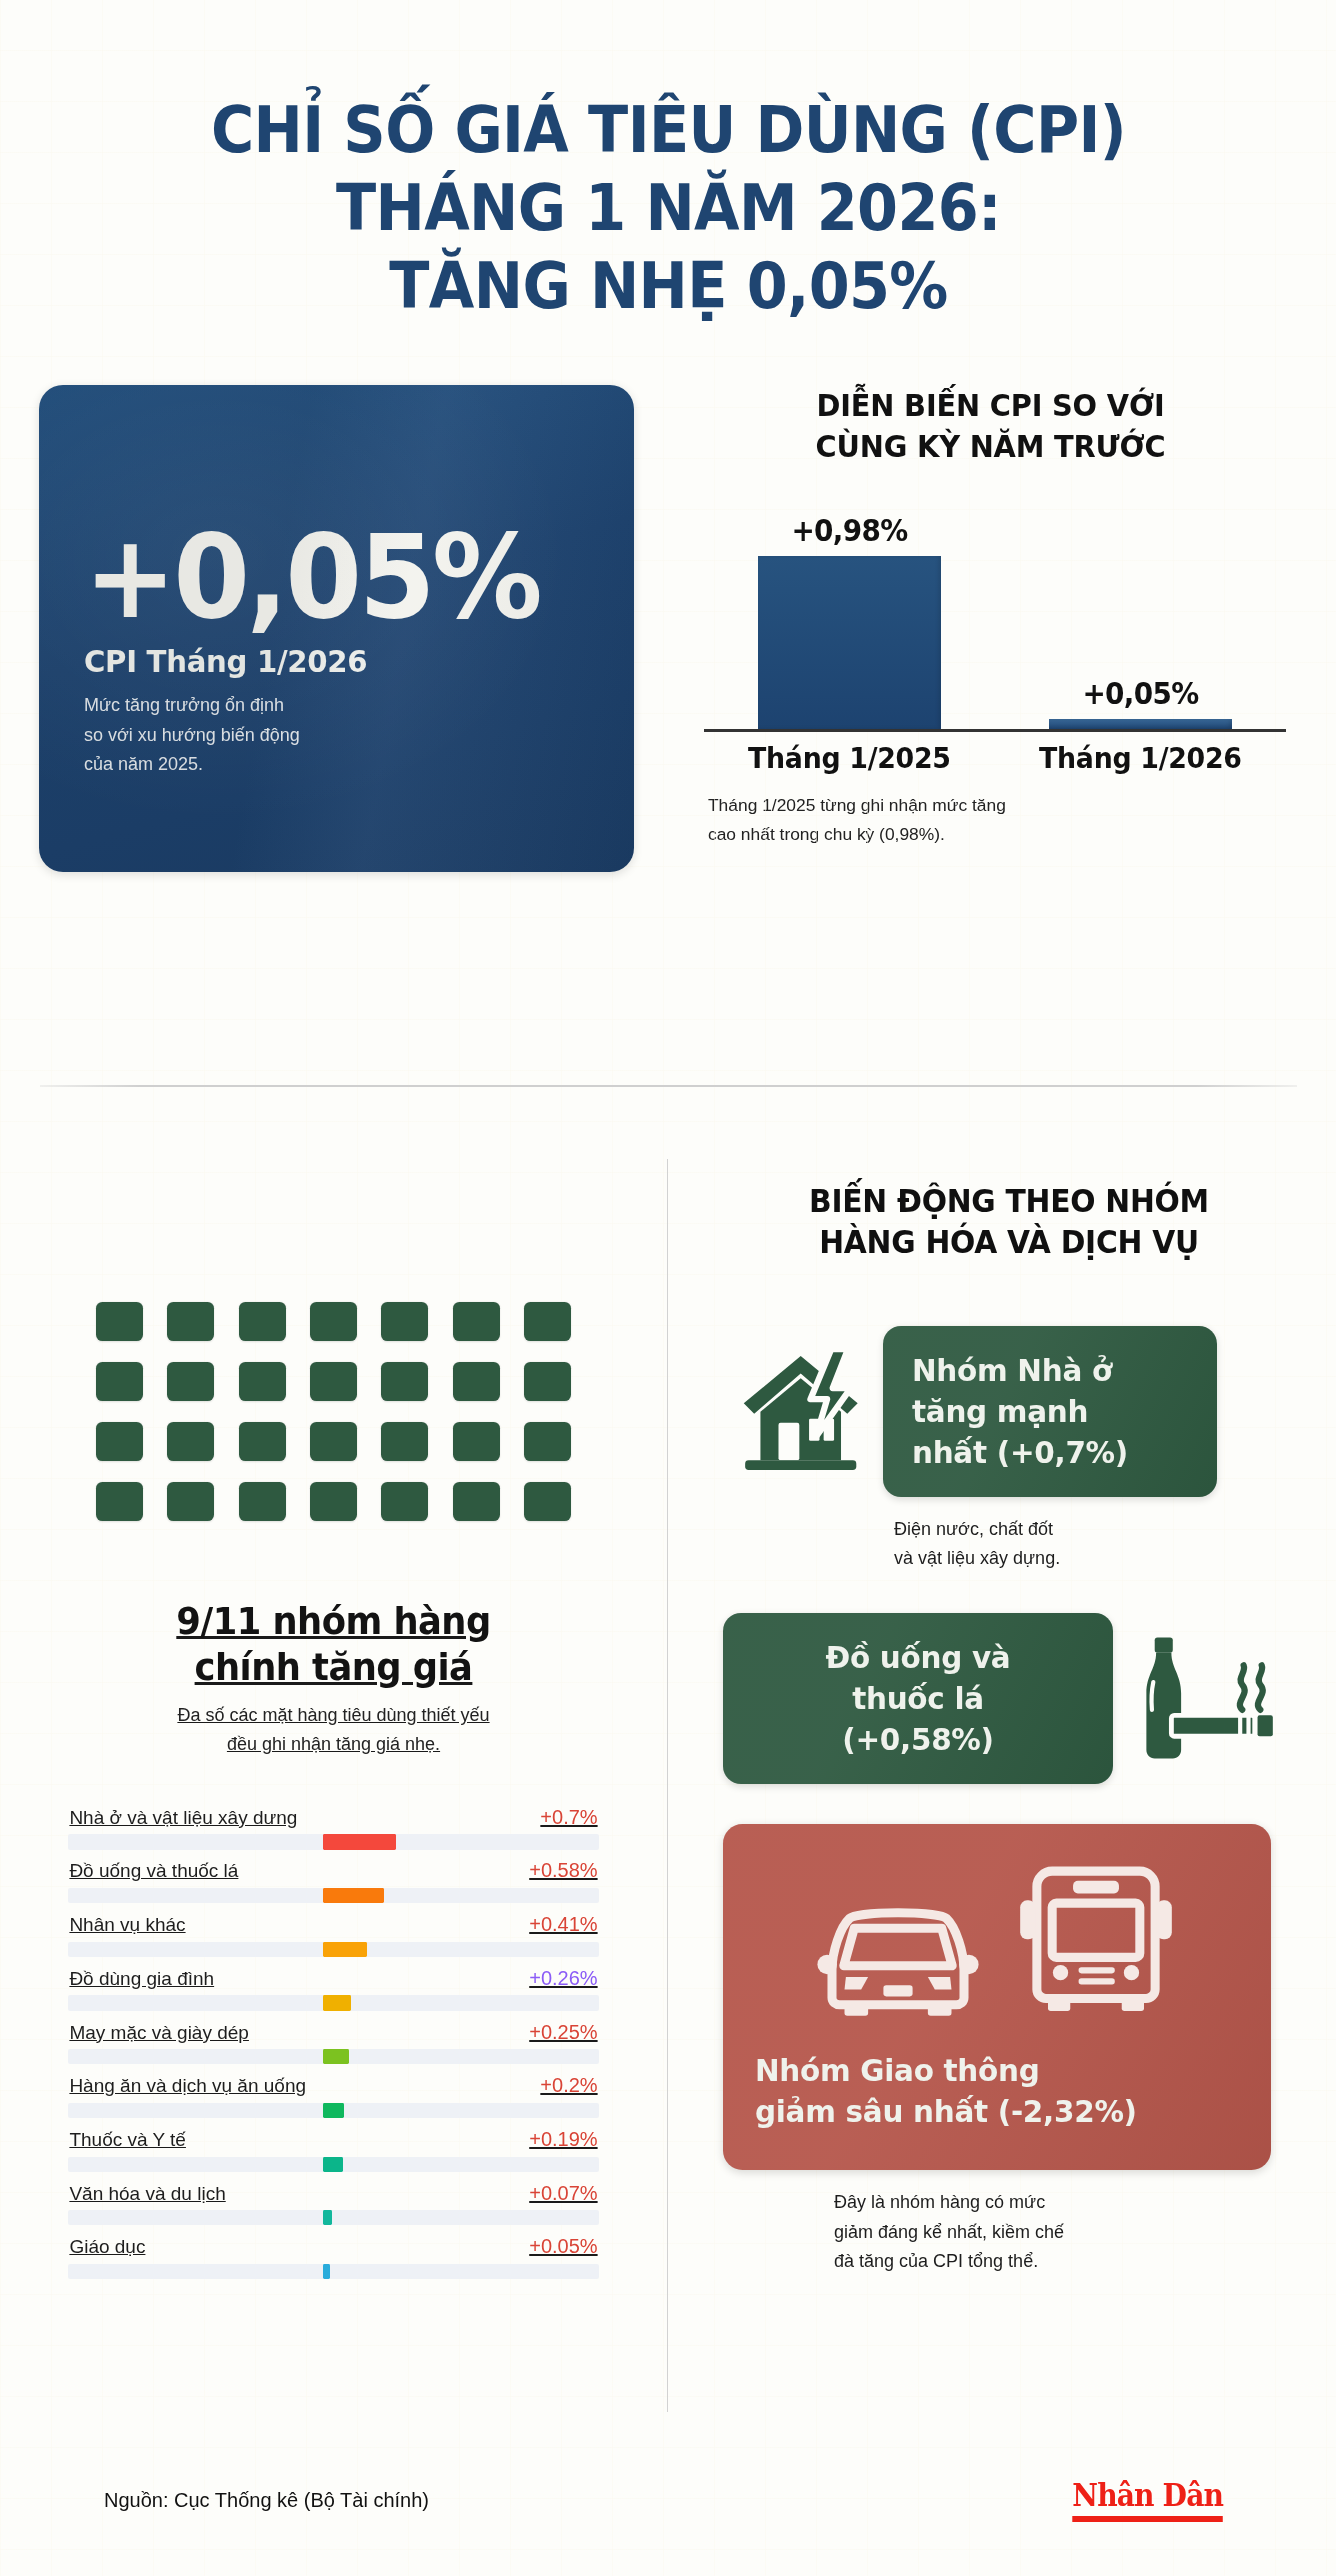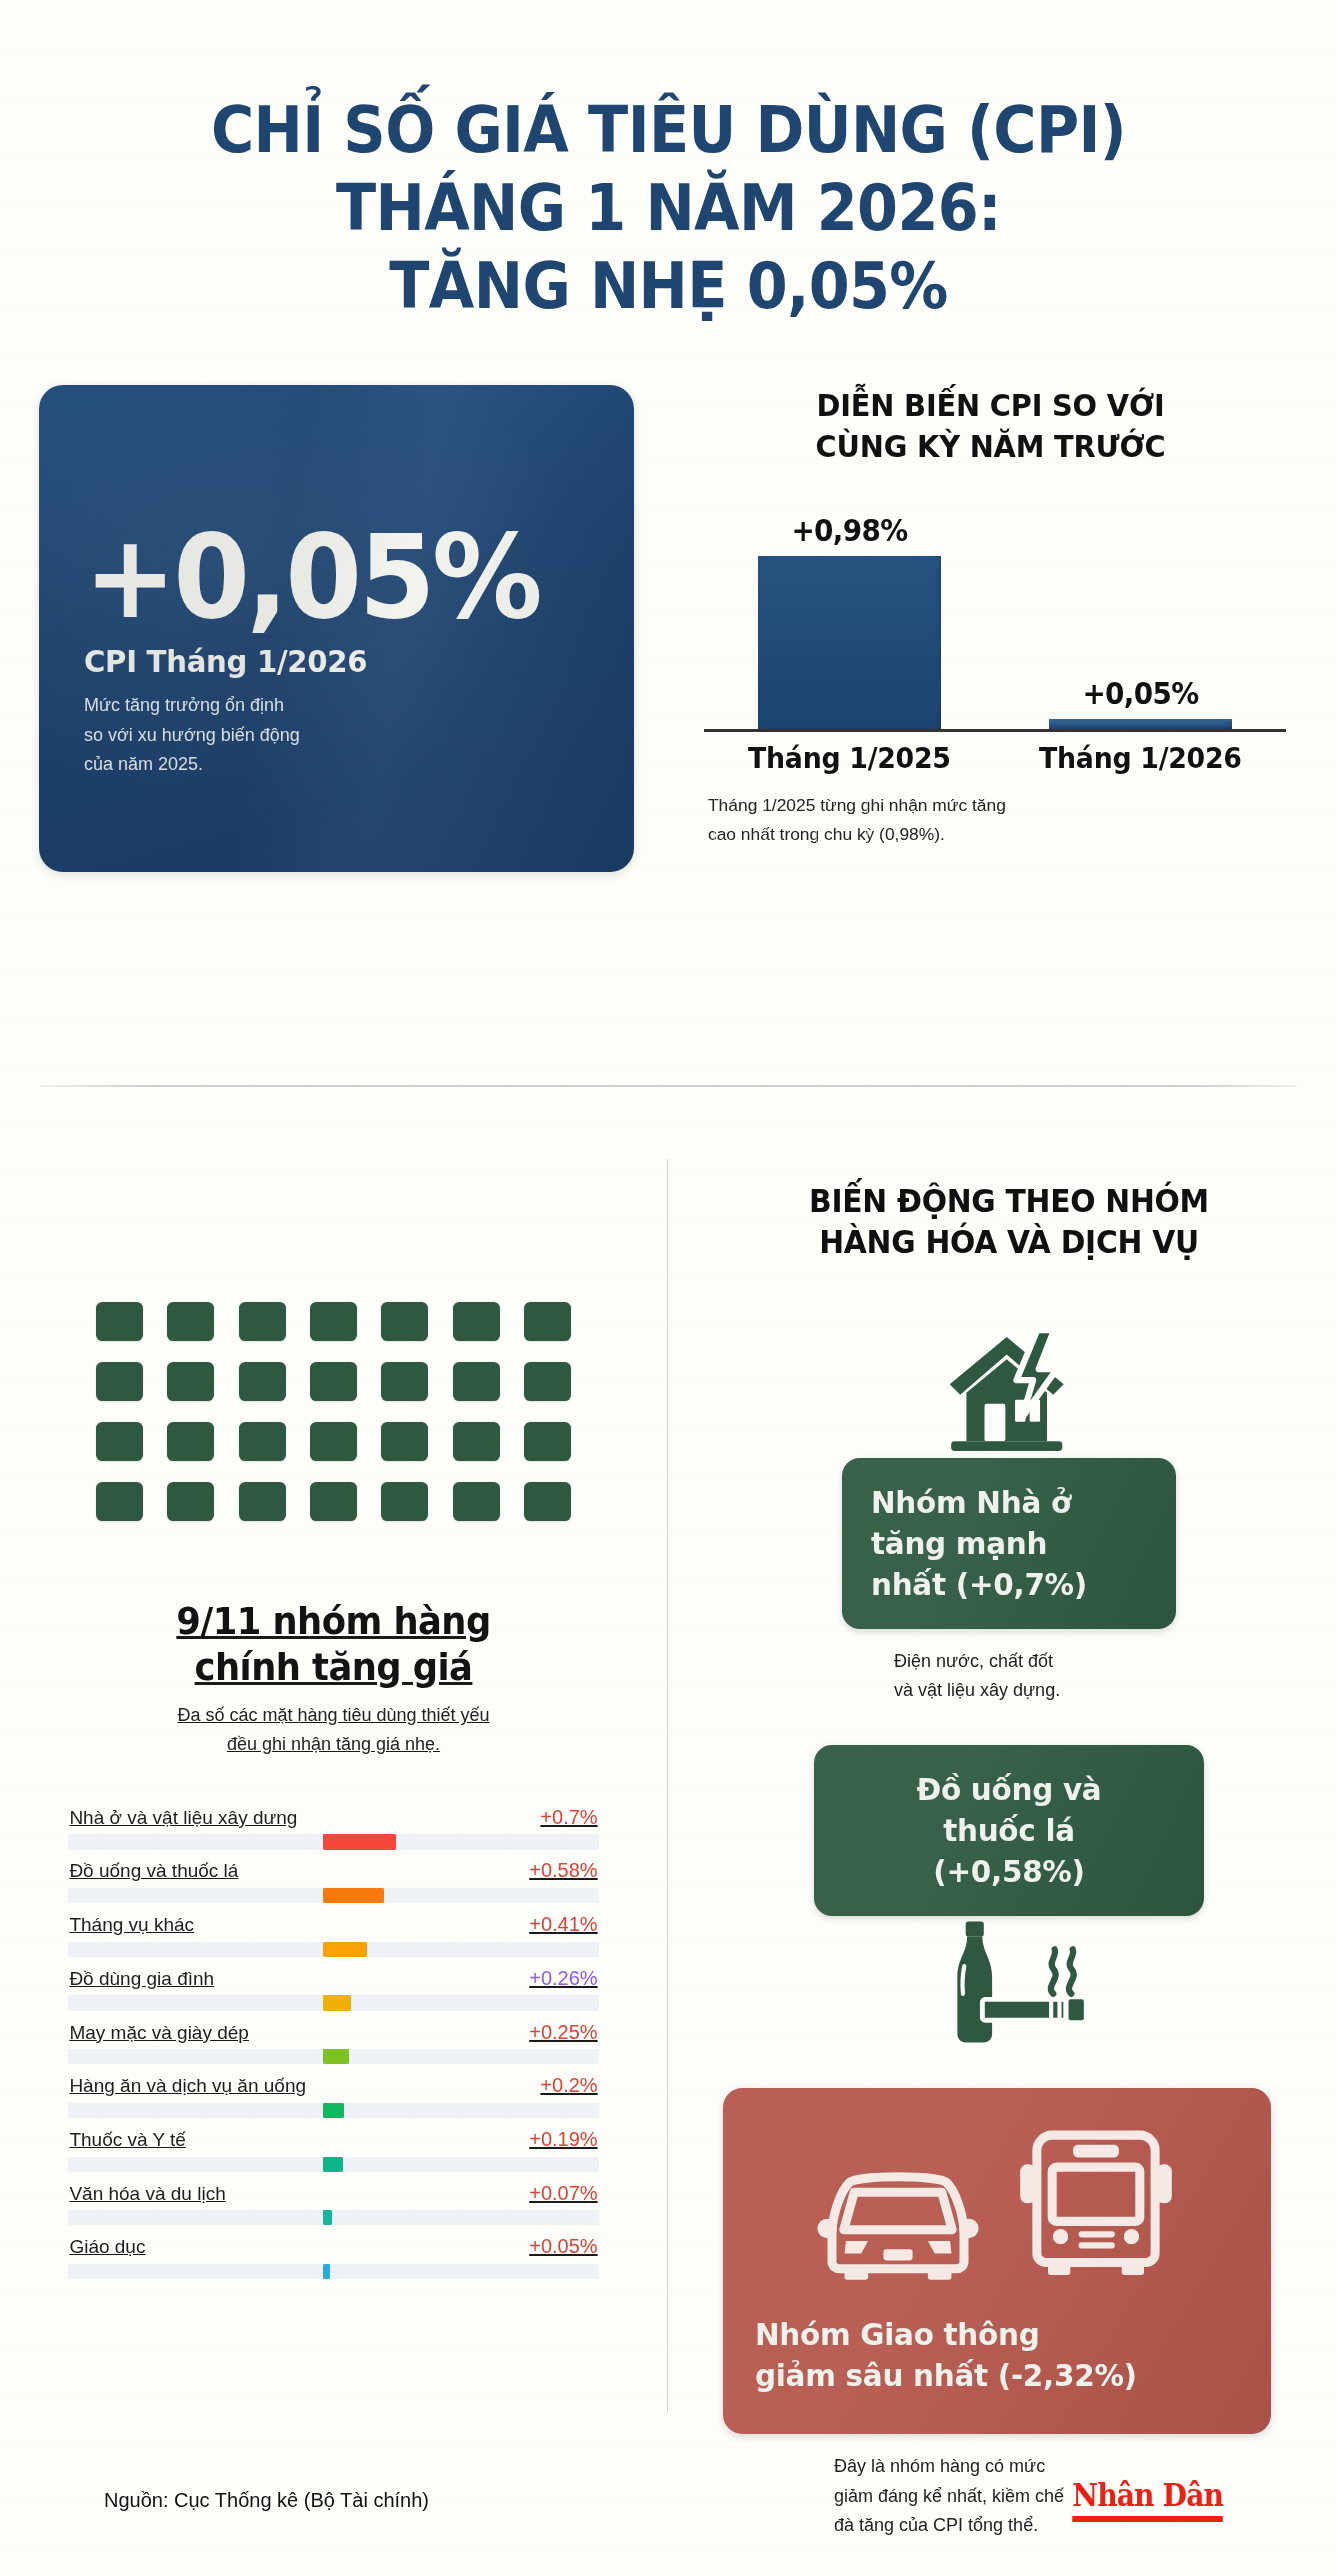--- a/index.html
+++ b/index.html
@@ -301,21 +301,20 @@
     padding-top: 39px;
     margin-bottom: 63px;
   }
   .right-title span { display: block; }
 
   
   .callout { margin-bottom: 14px; }
   .callout-row {
     display: flex;
     align-items: center;
-    flex-direction: column;
   }
 
   .pill {
     border-radius: 18px;
     padding: 24px 29px;
     position: relative;
     overflow: hidden;
     box-shadow: 0 2.1px 7.7px rgba(0,0,0,.13);
   }
   .pill::after{
@@ -521,21 +520,21 @@
             <div class="cat-line">
               <div class="cat-name">Đồ uống và thuốc lá</div>
               <div class="cat-val" style="color: rgb(217, 68, 54);">+0.58%</div>
             </div>
             <div class="cat-track" style="background: rgb(238, 241, 246);">
               <div class="cat-fill" style="width: 61px; background: rgb(249, 122, 12);"></div>
             </div>
           </div>
           <div class="cat-row">
             <div class="cat-line">
-              <div class="cat-name">Tháng vụ khác</div>
+              <div class="cat-name">Nhân vụ khác</div>
               <div class="cat-val" style="color: rgb(217, 68, 54);">+0.41%</div>
             </div>
             <div class="cat-track" style="background: rgb(238, 241, 246);">
               <div class="cat-fill" style="width: 44px; background: rgb(249, 162, 7);"></div>
             </div>
           </div>
           <div class="cat-row">
             <div class="cat-line">
               <div class="cat-name">Đồ dùng gia đình</div>
               <div class="cat-val" style="color: #8b5cf6;">+0.26%</div>

